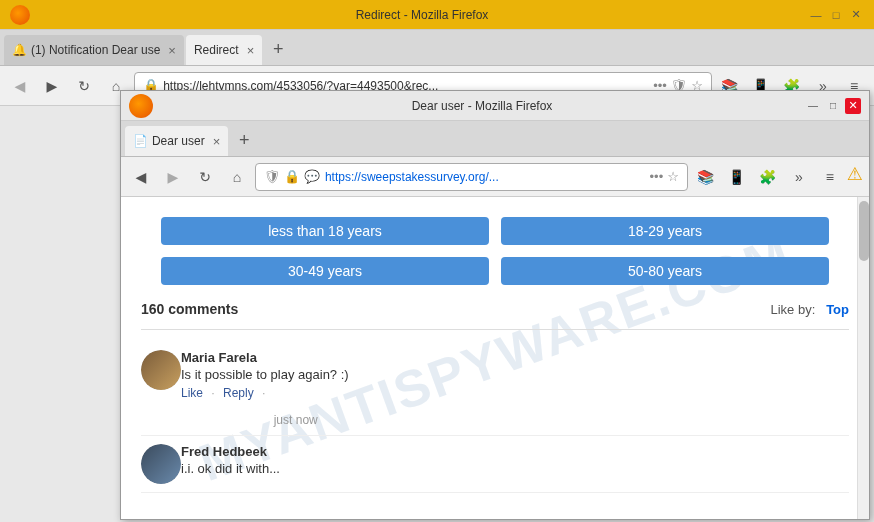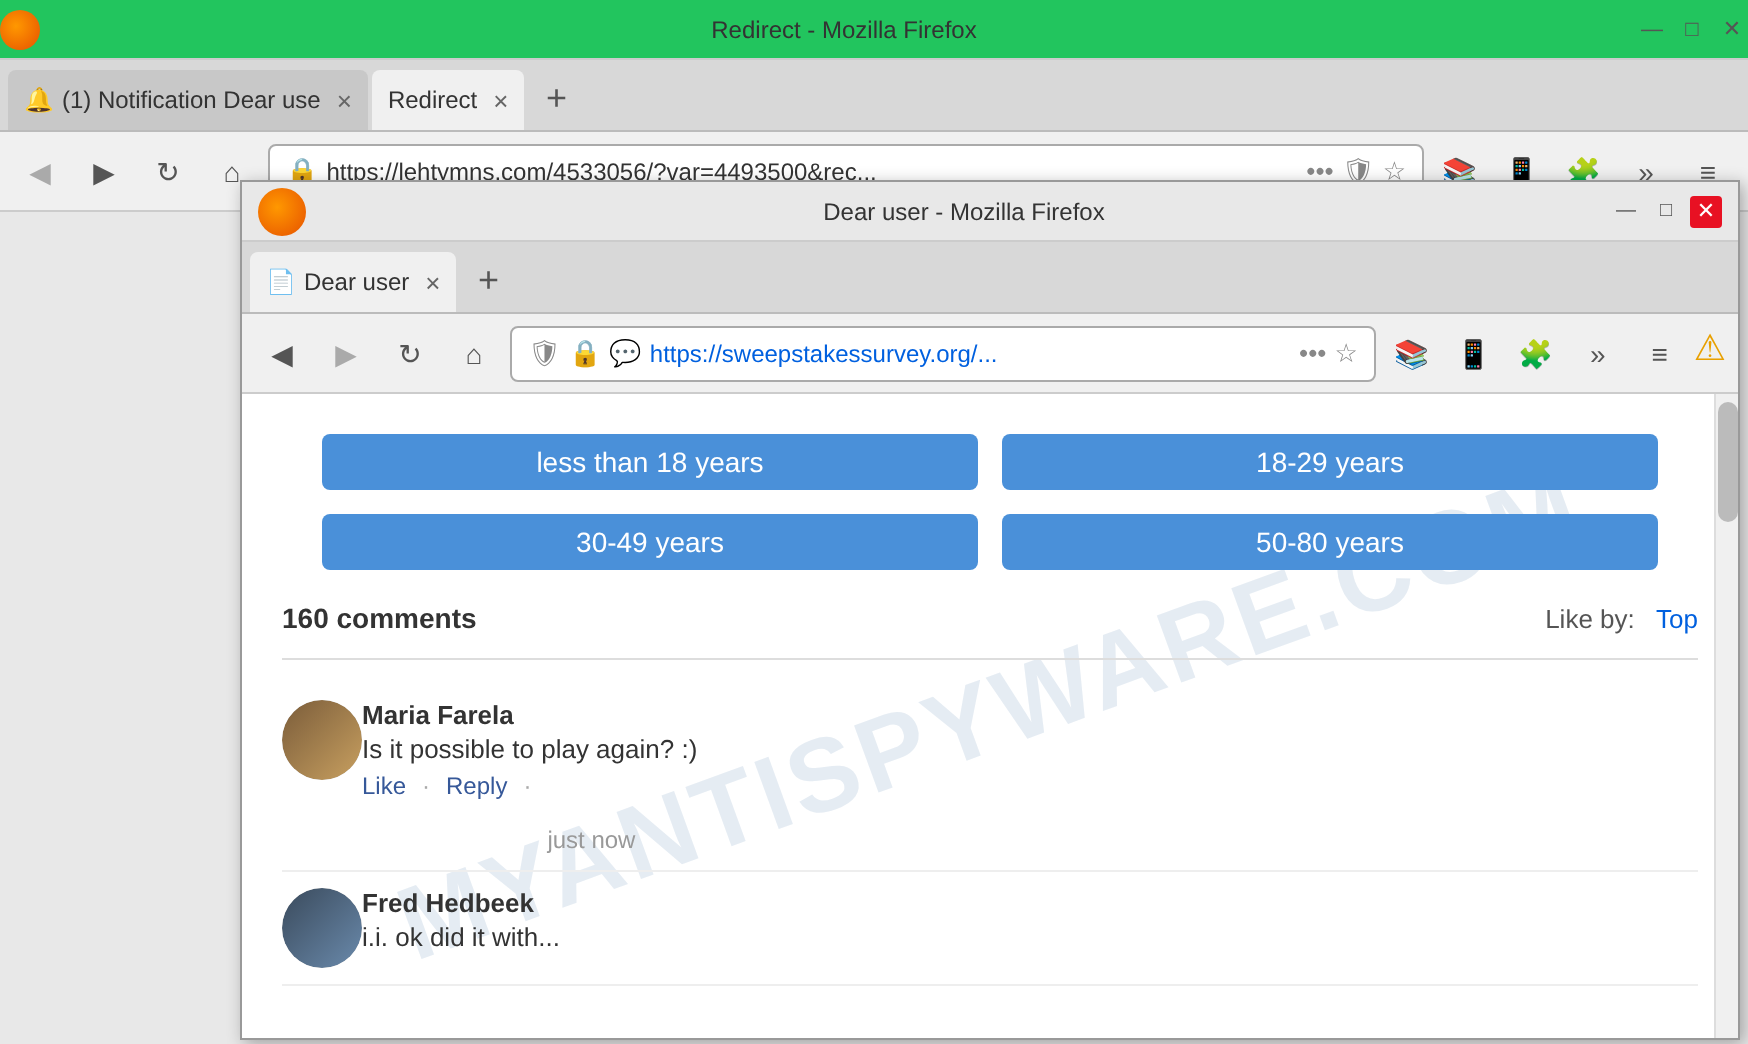--- a/index.html
+++ b/index.html
@@ -2,21 +2,21 @@
 <html><head>
   <meta charset="utf-8">
   <style>
     * { margin: 0; padding: 0; box-sizing: border-box; }
     body { font-family: Arial, sans-serif; font-size: 13px; background: #f0f0f0; width: 874px; height: 522px; overflow: hidden; position: relative; }
 
     
     .outer-window { width: 874px; height: 522px; background: #f0f0f0; display: flex; flex-direction: column; }
 
     
-    .title-bar { height: 30px; background: #22c55e; display: flex; align-items: center; justify-content: flex-start; padding: 0 0; border-bottom: 1px solid #ccc; }
+    .title-bar { height: 30px; background: #eab308; display: flex; align-items: center; justify-content: flex-start; padding: 0 10px; border-bottom: 1px solid #ccc; }
     .title-bar-text { flex: 1; text-align: center; font-size: 12px; color: #333; }
     .title-bar-controls { display: flex; gap: 4px; }
     .title-btn { width: 16px; height: 16px; display: flex; align-items: center; justify-content: center; font-size: 11px; cursor: pointer; background: transparent; border: none; color: #555; }
     .firefox-logo { width: 20px; height: 20px; border-radius: 50%; background: radial-gradient(circle at 40% 40%, #ff9800, #e65100); margin-right: 6px; }
 
     
     .tab-bar { height: 36px; background: #d8d8d8; display: flex; align-items: flex-end; padding: 0 4px; gap: 2px; border-bottom: 1px solid #bbb; }
     .tab { height: 30px; display: flex; align-items: center; padding: 0 8px; background: #c8c8c8; border-radius: 4px 4px 0 0; font-size: 12px; color: #333; max-width: 200px; gap: 4px; cursor: pointer; }
     .tab.active { background: #f0f0f0; }
     .tab-close { font-size: 13px; color: #666; cursor: pointer; margin-left: 4px; }
@@ -60,21 +60,21 @@
     .age-buttons { display: flex; flex-direction: column; gap: 12px; padding: 20px 40px 0 40px; position: relative; z-index: 2; }
     .age-row { display: flex; gap: 12px; }
     .age-btn { flex: 1; height: 28px; background: #4a90d9; border: none; border-radius: 4px; color: white; font-size: 14px; cursor: pointer; display: flex; align-items: center; justify-content: center; }
 
     
     .comments-section { padding: 16px 20px 0 20px; position: relative; z-index: 2; }
     .comments-header { display: flex; justify-content: space-between; align-items: center; padding-bottom: 12px; border-bottom: 1px solid #ddd; margin-bottom: 12px; }
     .comments-count { font-size: 14px; font-weight: bold; color: #333; }
     .sort-by { font-size: 13px; color: #333; }
     .sort-label { color: #555; }
-    .sort-value { color: #0060df; font-weight: normal; }
+    .sort-value { color: #0060df; font-weight: bold; }
 
     .comment { display: flex; gap: 0; padding: 8px 0; border-bottom: 1px solid #eee; }
     .avatar { width: 40px; height: 40px; border-radius: 50%; background: #ccc; overflow: hidden; flex-shrink: 0; }
     .comment-body {}
     .comment-name { font-weight: bold; font-size: 13px; color: #333; margin-bottom: 2px; }
     .comment-text { font-size: 13px; color: #333; margin-bottom: 4px; }
     .comment-actions { display: flex; gap: 8px; font-size: 12px; }
     .action-link { color: #365899; cursor: pointer; }
     .action-separator { color: #aaa; }
     .action-time { color: #999; margin-top: 27px; }

